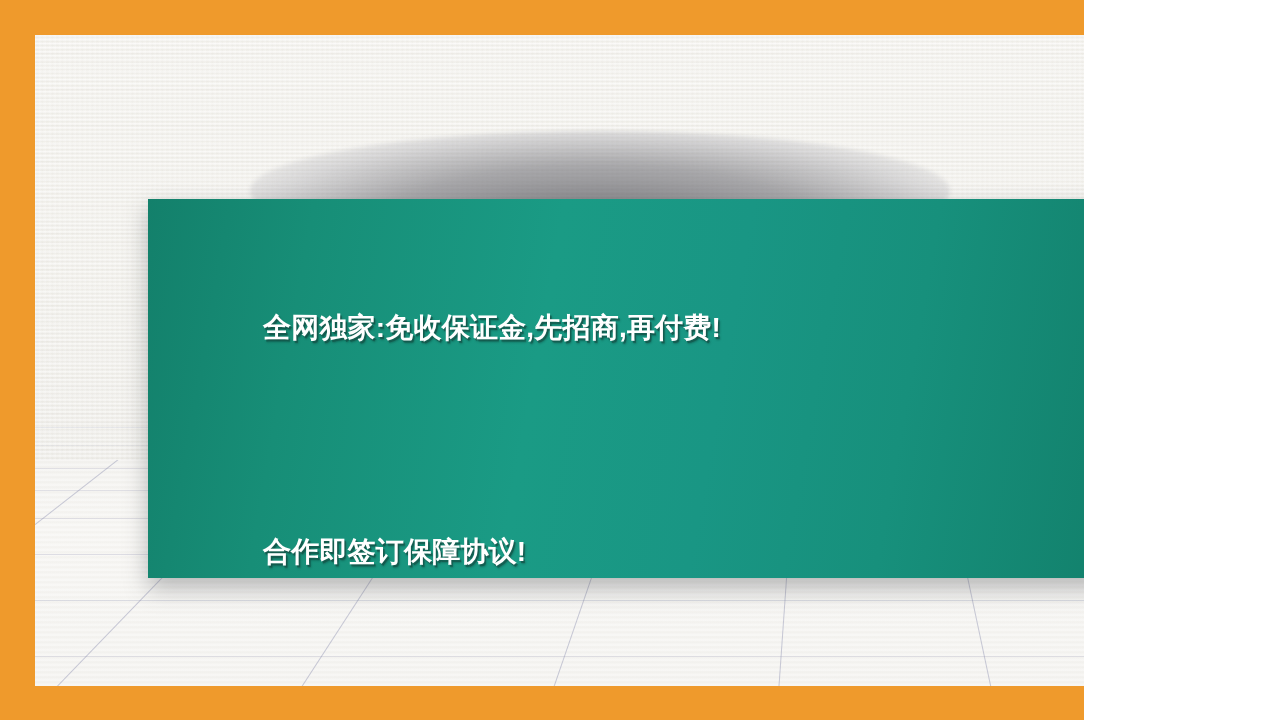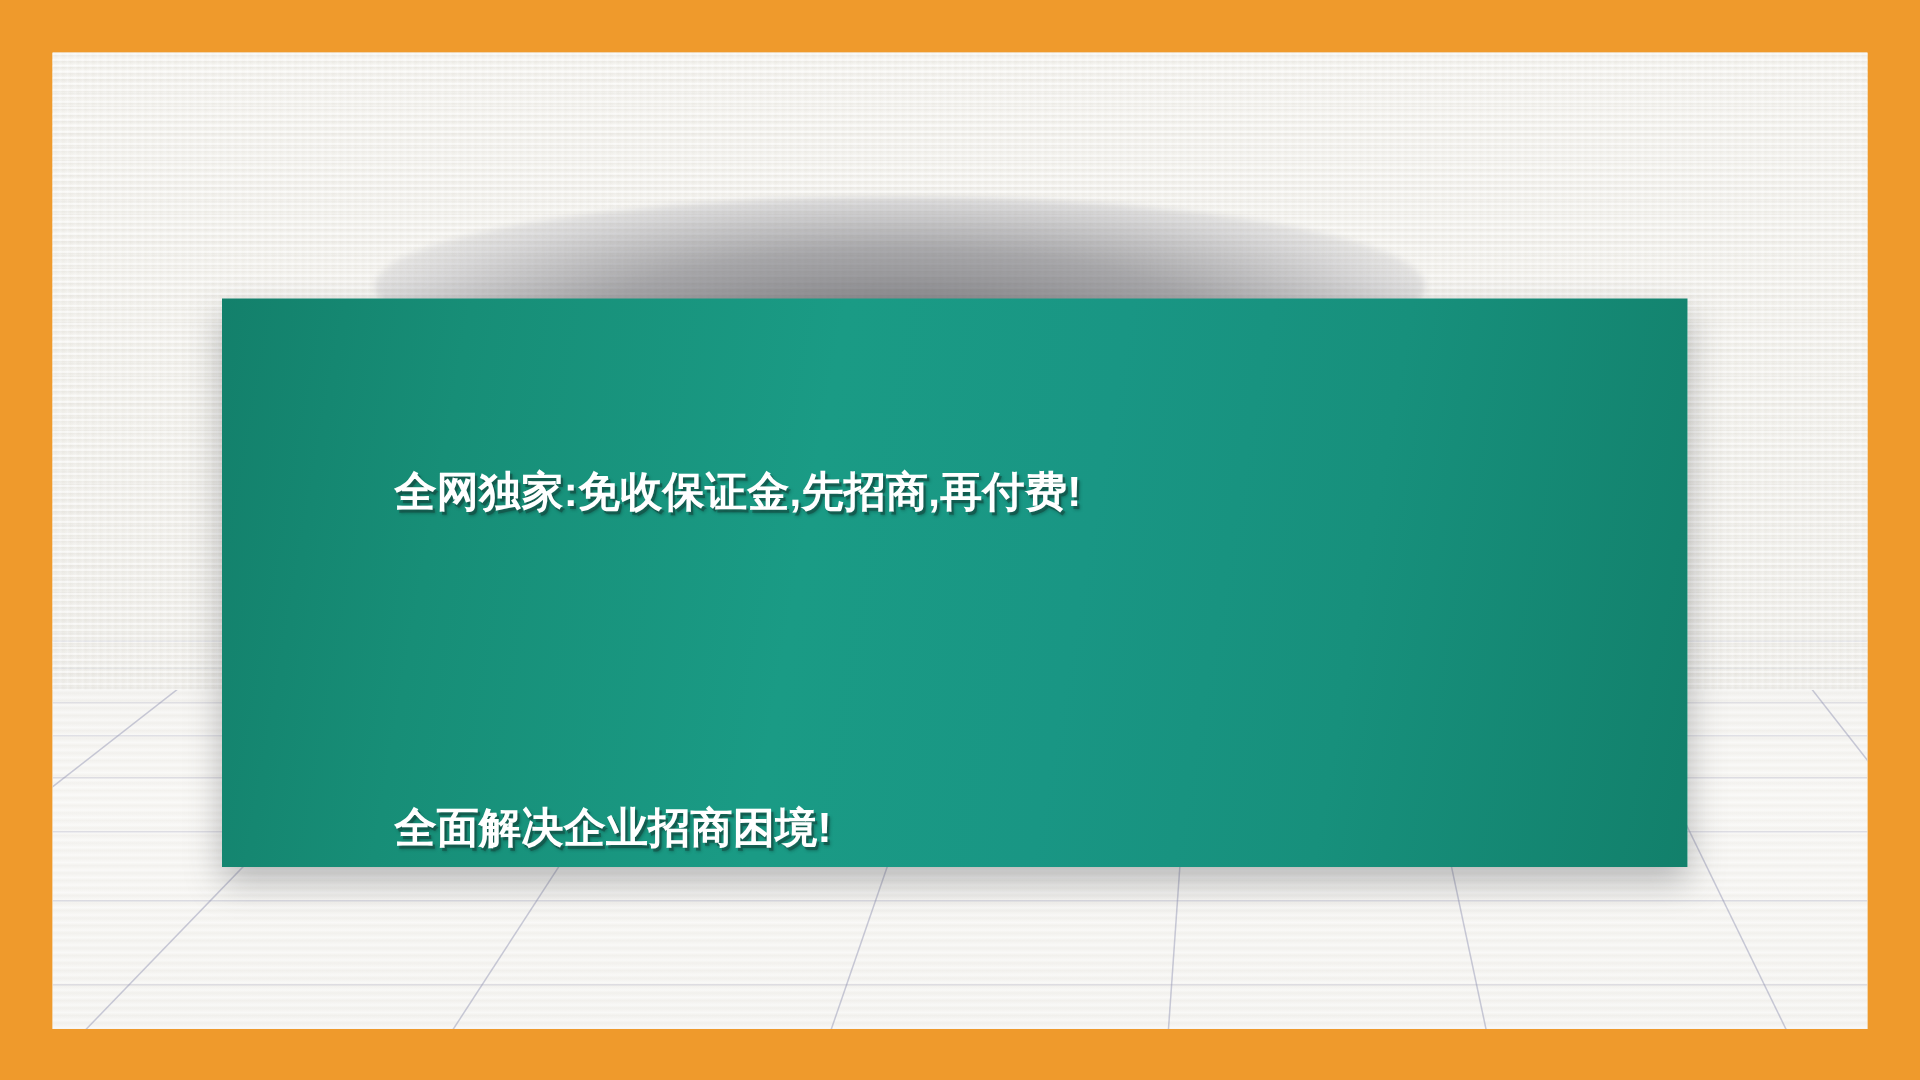--- a/index.html
+++ b/index.html
@@ -9,21 +9,21 @@
     width: 1280px;
     height: 720px;
     overflow: hidden;
     background: #ffffff;
     font-family: "Liberation Sans", "DejaVu Sans", sans-serif;
   }
 
   
   .slide {
     position: relative;
-    width: 1280px;
+    width: 1084px;
     height: 720px;
     background: #ef9a2c;
     overflow: hidden;
     text-decoration: underline;
   }
 
   
   .stage {
     position: absolute;
     left: 35px;
@@ -198,21 +198,21 @@
       <div class="floor-vline" style="left:1040px; transform:rotate(-26deg);"></div>
       <div class="floor-vline" style="left:1165px; transform:rotate(-38deg);"></div>
     </div>
 
     <div class="panel-shadow"></div>
 
     <div class="panel">
       <div class="panel-text">
         <span class="line">全网独家:免收保证金,先招商,再付费!</span>
         <span class="line spacer"></span>
-        <span class="line">全面解决企业招商困境!</span>
+        <span class="line">合作即签订保障协议!</span>
         
         
         
         
         
       </div>
     </div>
 
   </div>
 </div>

